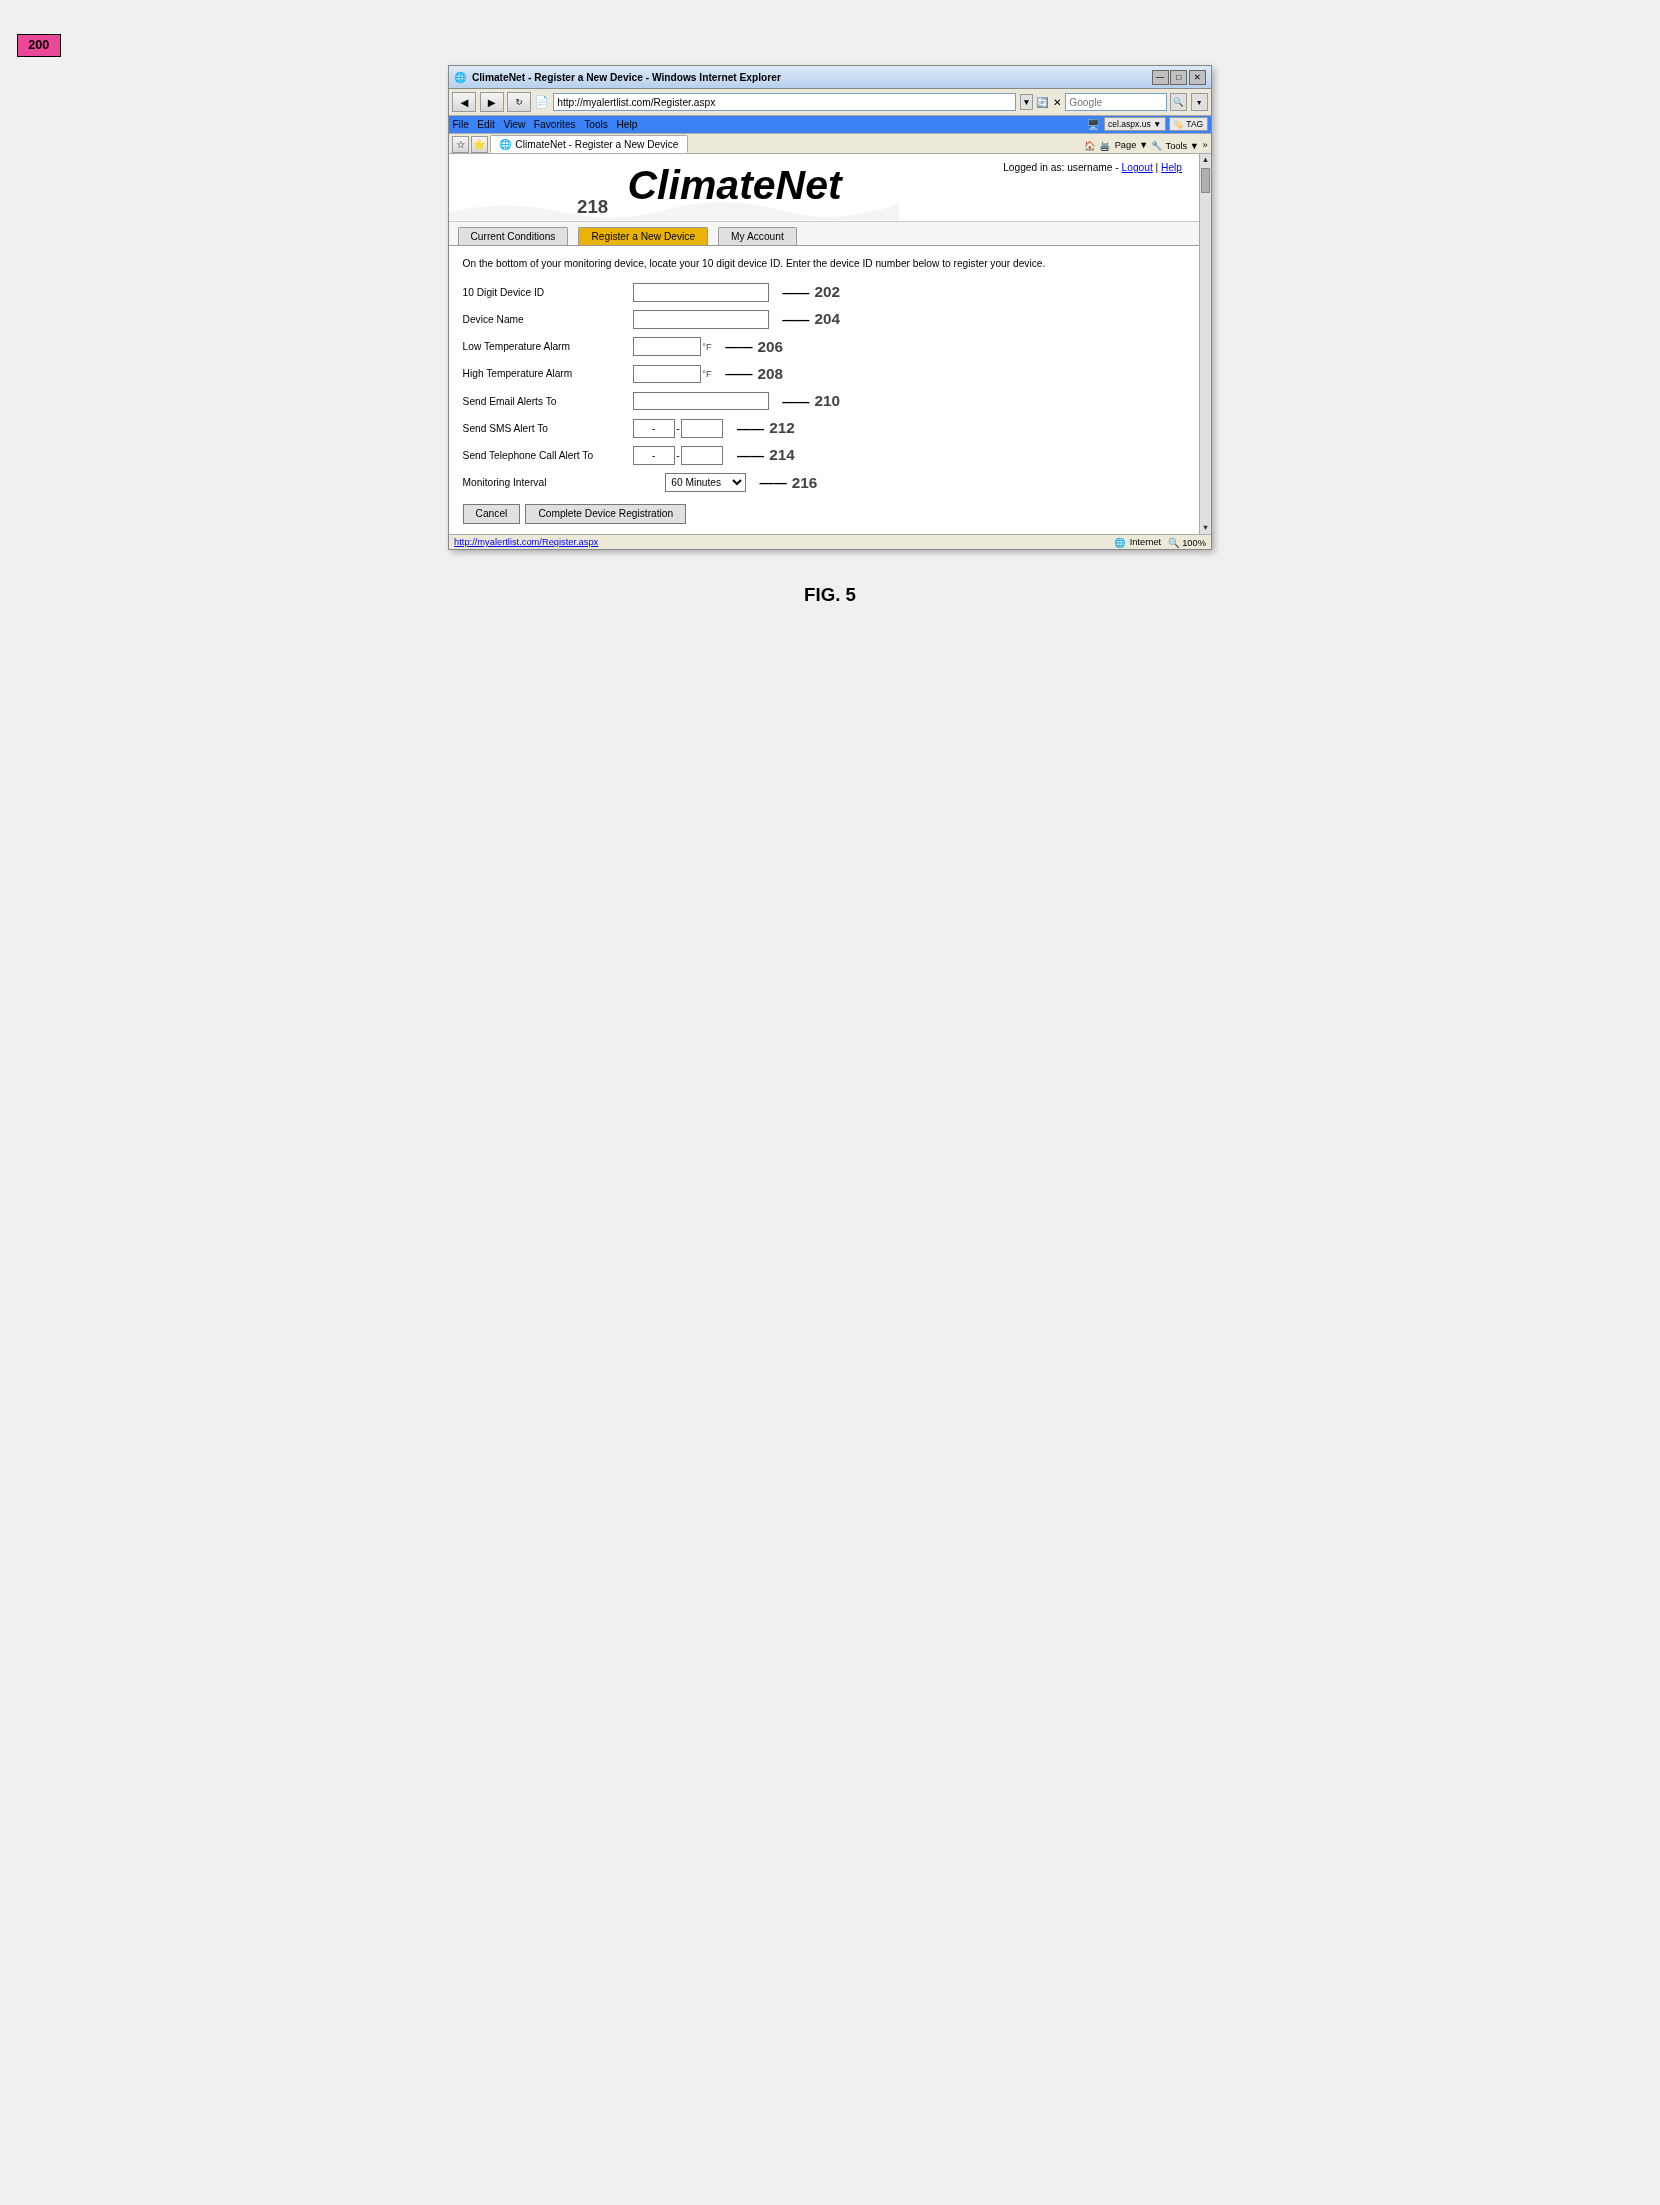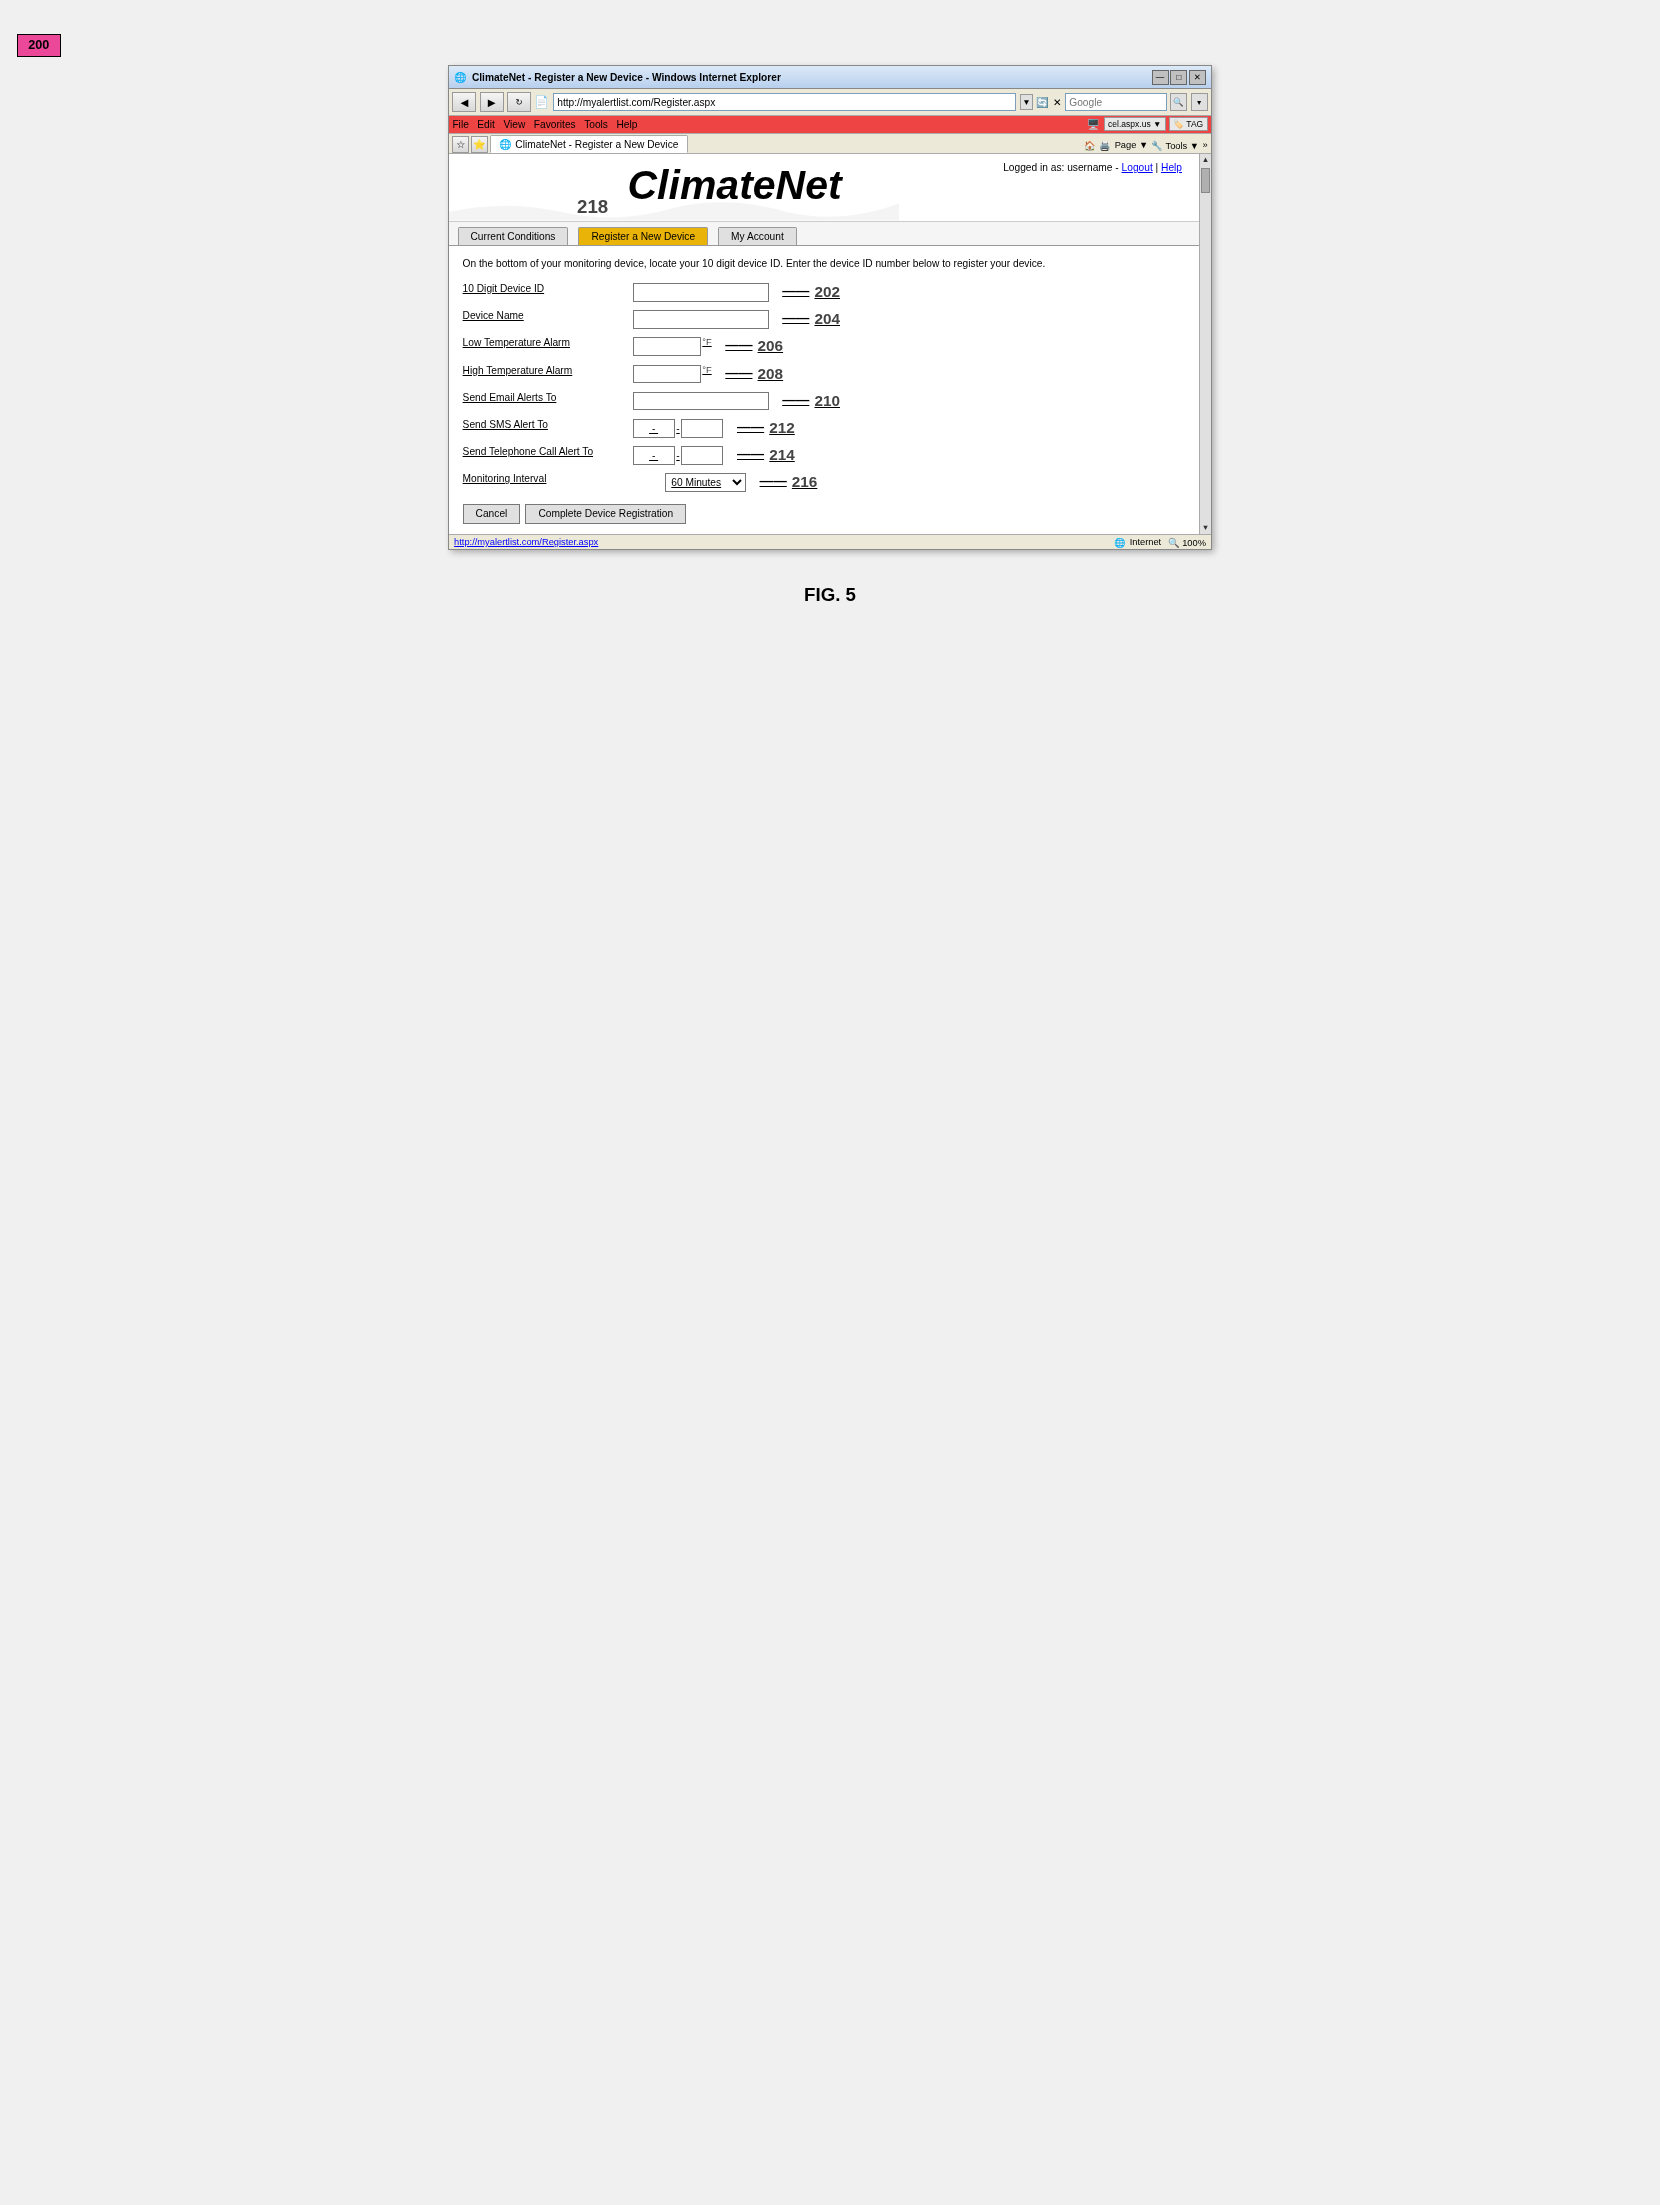--- a/index.html
+++ b/index.html
@@ -106,21 +106,21 @@
       background: #e0e0e0;
       display: flex;
       align-items: center;
       justify-content: center;
       font-size: 8.5px;
       cursor: pointer;
     }
 
     
     .menu-bar {
-      background: #ef4444;
+      background: #3b82f6;
       display: flex;
       align-items: center;
       padding: 1.7px 3.4px;
       border-bottom: 0.8px solid #aaa;
       gap: 8.5px;
     }
     .menu-item {
       font-size: 10.2px;
       cursor: pointer;
       color: #000;
@@ -242,23 +242,23 @@
       padding: 10.2px 13.6px;
     }
     .instruction-text {
       font-size: 10.2px;
       margin-bottom: 12px;
       line-height: 1.4;
     }
 
     .form-row {
       display: flex;
+      align-items: center;
       margin-bottom: 8.5px;
       position: relative;
-      text-decoration: underline;
     }
     .form-label {
       width: 170px;
       font-size: 10.2px;
       color: #000;
       flex-shrink: 0;
     }
     .form-input {
       height: 18.7px;
       border: 0.8px solid #777;

